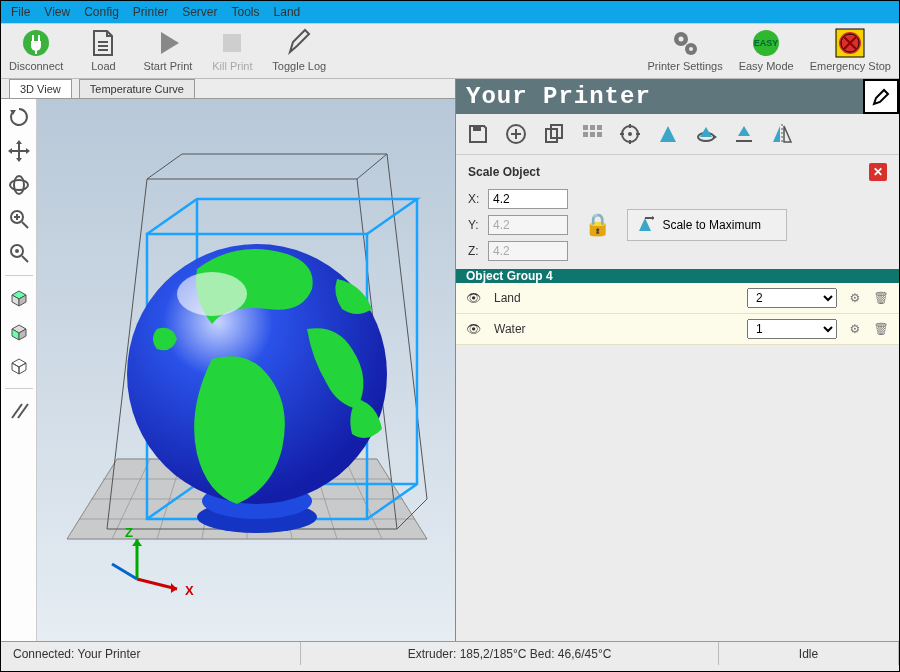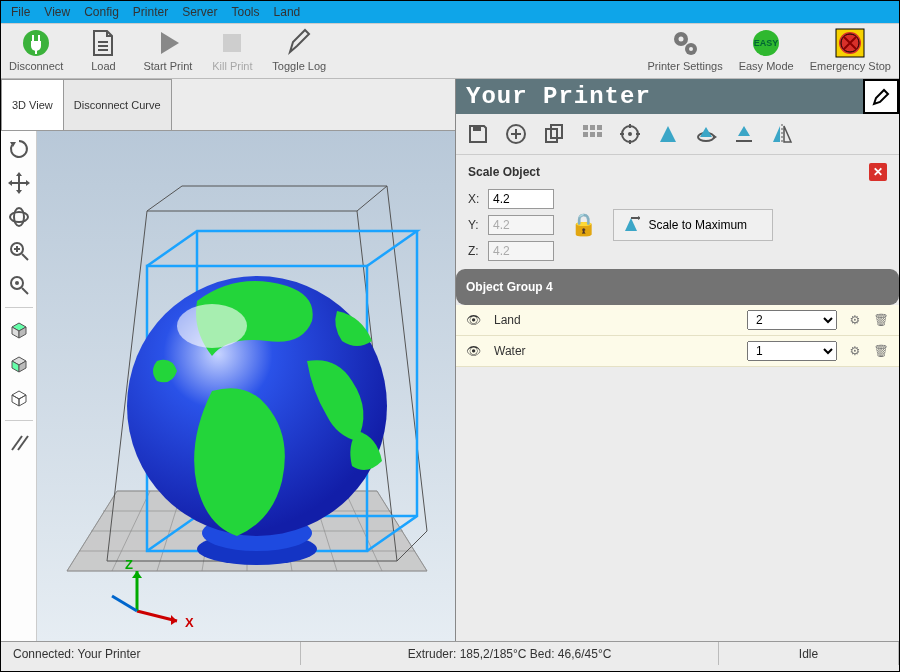--- a/index.html
+++ b/index.html
@@ -8,21 +8,21 @@
   .menubar span { cursor:default; }
   .toolbar { display:flex; align-items:flex-start; justify-content:space-between; padding:4px 8px 6px 8px; background:#ececec; border-bottom:1px solid #bbb; }
   .toolbar-group { display:flex; gap:16px; }
   .tool-btn { display:flex; flex-direction:column; align-items:center; gap:2px; cursor:pointer; min-width:48px; }
   .tool-btn .icon { width:30px; height:30px; display:flex; align-items:center; justify-content:center; }
   .tool-btn .lbl { font-size:11px; color:#555; white-space:nowrap; }
   .tool-btn.disabled { opacity:0.45; }
   .main { display:flex; height:562px; }
   .left-pane { width:455px; border-right:1px solid #888; display:flex; flex-direction:column; background:#ececec; }
   .view-tabs { display:flex; background:#ececec; border-bottom:1px solid #999; font-size:11px; }
-  .view-tab { padding:19px 10px; border:1px solid #999; border-bottom:none; background:#fff; margin-right:-1px; cursor:pointer; }
+  .view-tab { padding:3px 10px; border:1px solid #999; border-bottom:none; background:#fff; margin-right:-1px; cursor:pointer;margin-left:8px; }
   .view-tab:not(.active){ background:#e8e8e8; }
   .view-area { flex:1; display:flex; }
   .side-tools { width:36px; background:#fdfdfd; border-right:1px solid #ccc; display:flex; flex-direction:column; align-items:center; padding-top:4px; gap:6px; }
   .side-tools .stool { width:28px; height:28px; display:flex; align-items:center; justify-content:center; cursor:pointer; color:#444; }
   .side-tools hr { width:80%; border:none; border-top:1px solid #ccc; margin:2px 0;}
   .canvas3d { flex:1; position:relative; background:linear-gradient(#b8c8d8,#e6edf3); overflow:hidden; }
   .right-pane { flex:1; display:flex; flex-direction:column; background:#ececec; }
   .printer-header { display:flex; align-items:stretch; }
   .printer-header .title { flex:1; background:#5f767d; color:#fff; font-family:"Courier New",monospace; font-size:24px; font-weight:bold; padding:4px 10px; letter-spacing:1px;}
   .printer-header .editbox { width:36px; border:2px solid #000; background:#fff; display:flex; align-items:center; justify-content:center; cursor:pointer; }
@@ -32,25 +32,25 @@
   .obj-toolbar { display:flex; gap:10px; padding:6px 8px; border-bottom:1px solid #ccc; }
   .obj-toolbar .obtn { width:28px; height:28px; display:flex; align-items:center; justify-content:center; cursor:pointer; color:#555; }
   .scale-section { padding:8px 12px; }
   .scale-head { display:flex; align-items:center; justify-content:space-between; }
   .scale-head h4 { margin:0; font-size:12px; font-weight:bold;}
   .close-x { width:18px; height:18px; background:#d8302a; color:#fff; font-weight:bold; display:flex; align-items:center; justify-content:center; cursor:pointer; font-size:12px; border-radius:2px;}
   .scale-body { display:flex; gap:16px; align-items:center; margin-top:8px;}
   .scale-fields { display:flex; flex-direction:column; gap:6px; }
   .scale-fields .row { display:flex; align-items:center; gap:6px; }
   .scale-fields .row label { width:14px; }
-  .scale-fields input { width:66px; padding:2px 4px; border:1px solid #999; font-size:12px;}
+  .scale-fields input { width:80px; padding:2px 4px; border:1px solid #999; font-size:12px;}
   .scale-fields input.locked { color:#aaa; background:#f5f5f5; }
   .scale-btns { display:flex; flex-direction:row; gap:8px; }
   .scale-btns button { width:160px; padding:6px 8px; background:#f0f0f0; border:1px solid #bbb; text-align:left; cursor:pointer; display:flex; align-items:center; gap:8px; font-size:12px;}
-  .group-header { background:#737373; color:#fff; padding:11px 10px; font-size:12px; font-weight:bold;border-radius:9px;}
+  .group-header { background:#0f766e; color:#fff; padding:0 10px; font-size:12px; font-weight:bold;}
   .obj-list { background:#fdfbe9; }
   .obj-row { display:flex; align-items:center; gap:10px; padding:5px 10px; border-bottom:1px solid #e5e1c5;}
   .obj-row .eye { width:18px; cursor:pointer;}
   .obj-row .oname { flex:1; }
   .obj-row select { width:90px; padding:1px 4px; font-size:12px;}
   .obj-row .gear,.obj-row .trash{ cursor:pointer; color:#777; width:16px; text-align:center;}
   .statusbar { display:flex; align-items:center; border-top:1px solid #999; background:#ececec; height:24px; font-size:12px; }
   .statusbar .cell { padding:0 12px; border-right:1px solid #bbb; height:100%; display:flex; align-items:center;}
   .statusbar .cell.flex { flex:1; }
   svg { display:block; }
@@ -152,21 +152,21 @@
       <span class="lbl">Emergency Stop</span>
     </div>
   </div>
 </div>
 
 <div class="main">
 
   <div class="left-pane">
     <div class="view-tabs">
       <div class="view-tab active">3D View</div>
-      <div class="view-tab">Disconnect Curve</div>
+      <div class="view-tab">Temperature Curve</div>
     </div>
     <div class="view-area">
       <div class="side-tools">
         <div class="stool">
             <svg width="22" height="22">
               <path d="M11 3 a8 8 0 1 1 -7 4" fill="none" stroke="#555" stroke-width="2"></path>
               <polygon points="2,4 8,4 5,9" fill="#555"></polygon>
             </svg>
           </div>
         <div class="stool">

